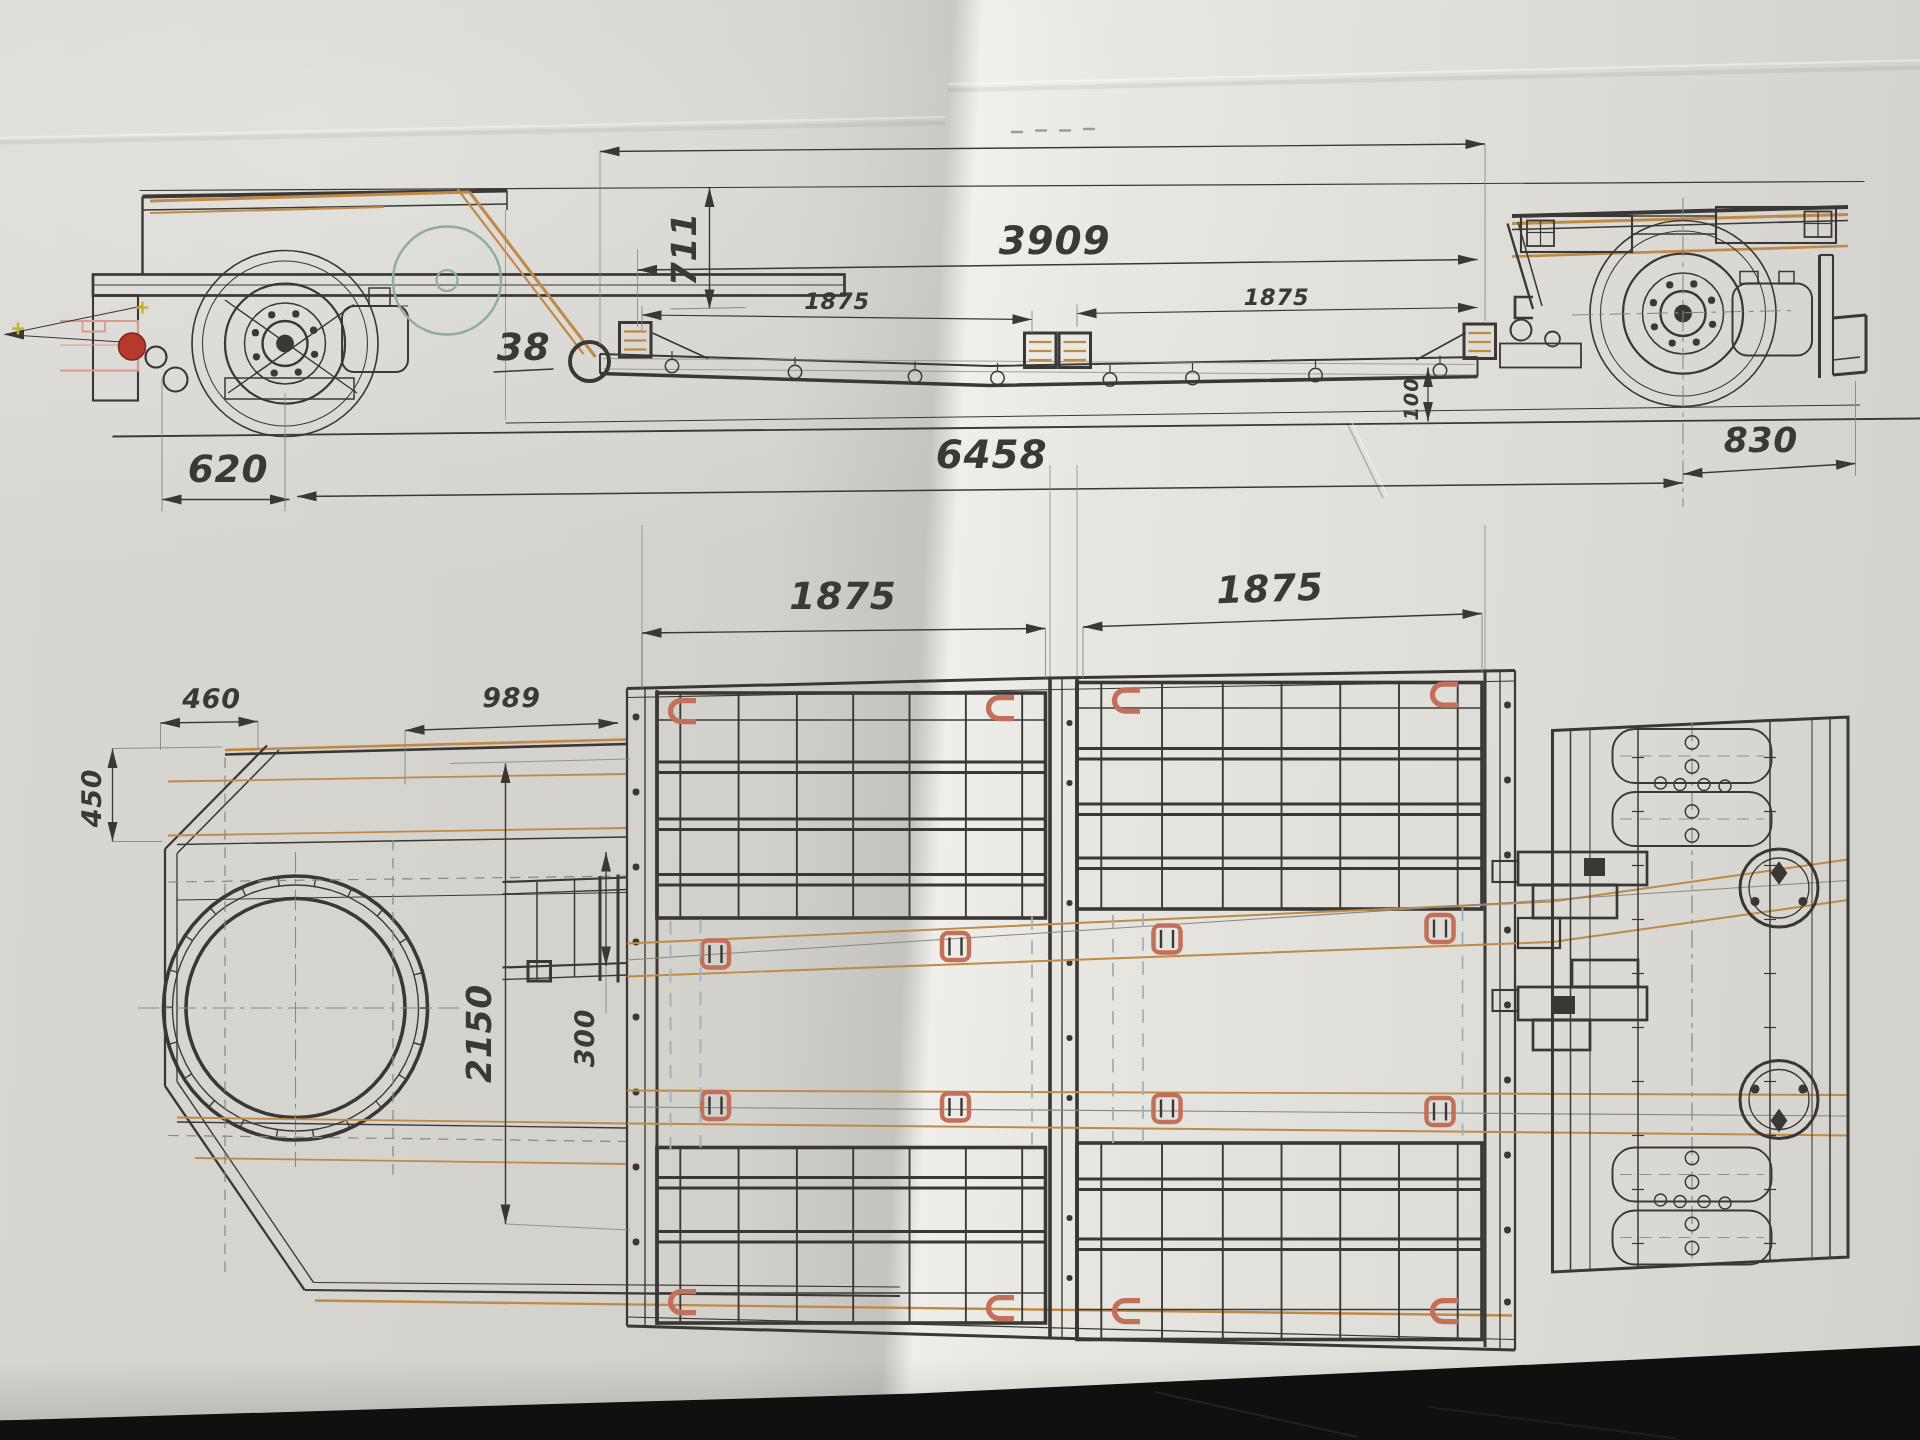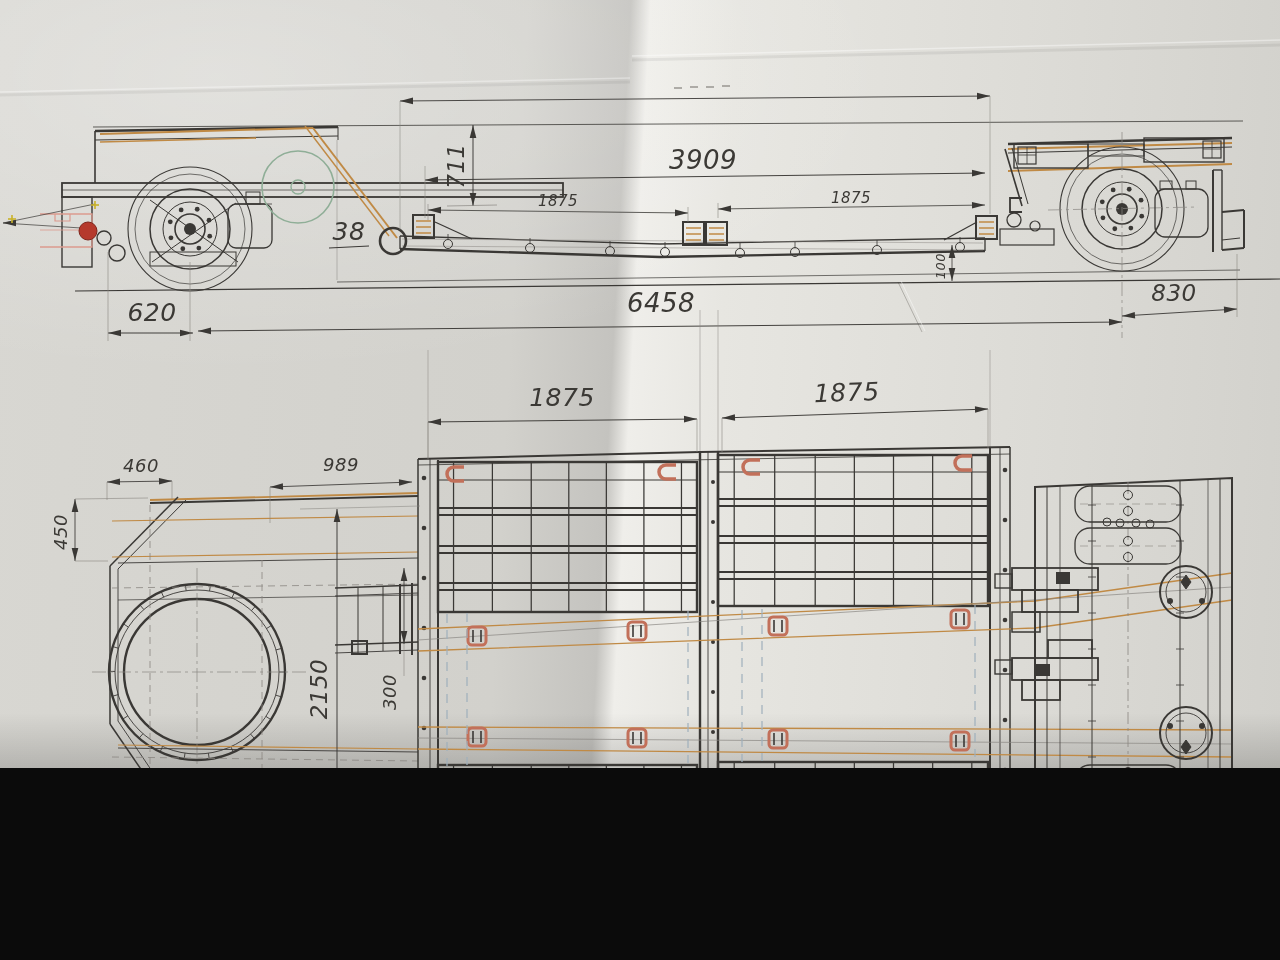--- a/index.html
+++ b/index.html
@@ -1,16 +1,16 @@
 <!DOCTYPE html>
 <html><head>
 <meta charset="utf-8">
 <style>
   html,body{margin:0;padding:0;background:#0b0b0b;}
-  #photo{position:relative;width:1280px;height:768px;background:linear-gradient(180deg,#050505 0%,#101010 100%);overflow:hidden;}
+  #photo{position:relative;width:1280px;height:960px;background:linear-gradient(180deg,#050505 0%,#101010 100%);overflow:hidden;font-weight:bold;}
   #paper{position:absolute;inset:0;
     clip-path:polygon(0 0,1280px 0,1280px 897px,1100px 906px,610px 929px,300px 938px,0 947px);
     background:
       linear-gradient(to top, rgba(0,0,0,0.16) 0px, rgba(0,0,0,0.0) 55px),
       radial-gradient(1100px 480px at 17% 10%, rgba(255,255,255,0.30), rgba(255,255,255,0) 62%),
       linear-gradient(93deg,#d8d7d2 0%,#d2d1cc 40%,#c4c3bf 47.8%,#efeeea 49.3%,#e7e6e1 56%,#dcdbd6 80%,#d2d1cc 100%);
   }
   svg{position:absolute;inset:0;}
   .dimtxt{font-family:"DejaVu Sans","Liberation Sans",sans-serif;font-style:italic;fill:#3b3935;letter-spacing:0.5px;}
 </style>

